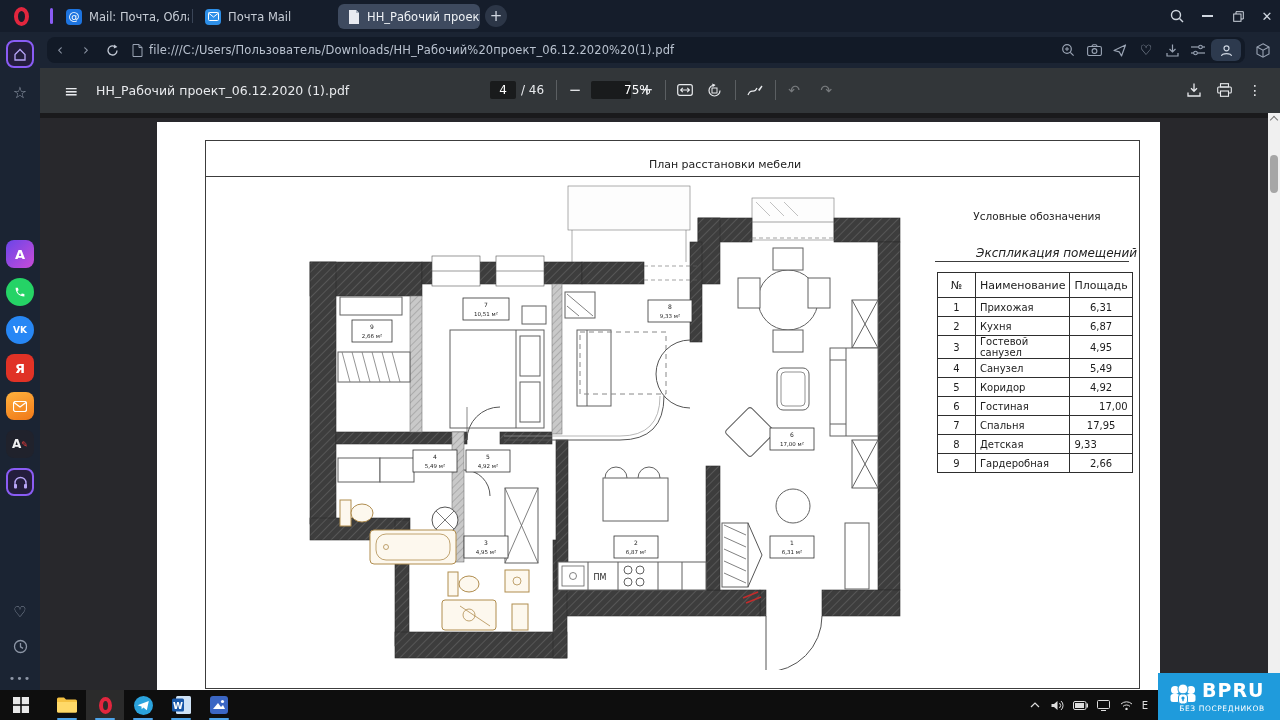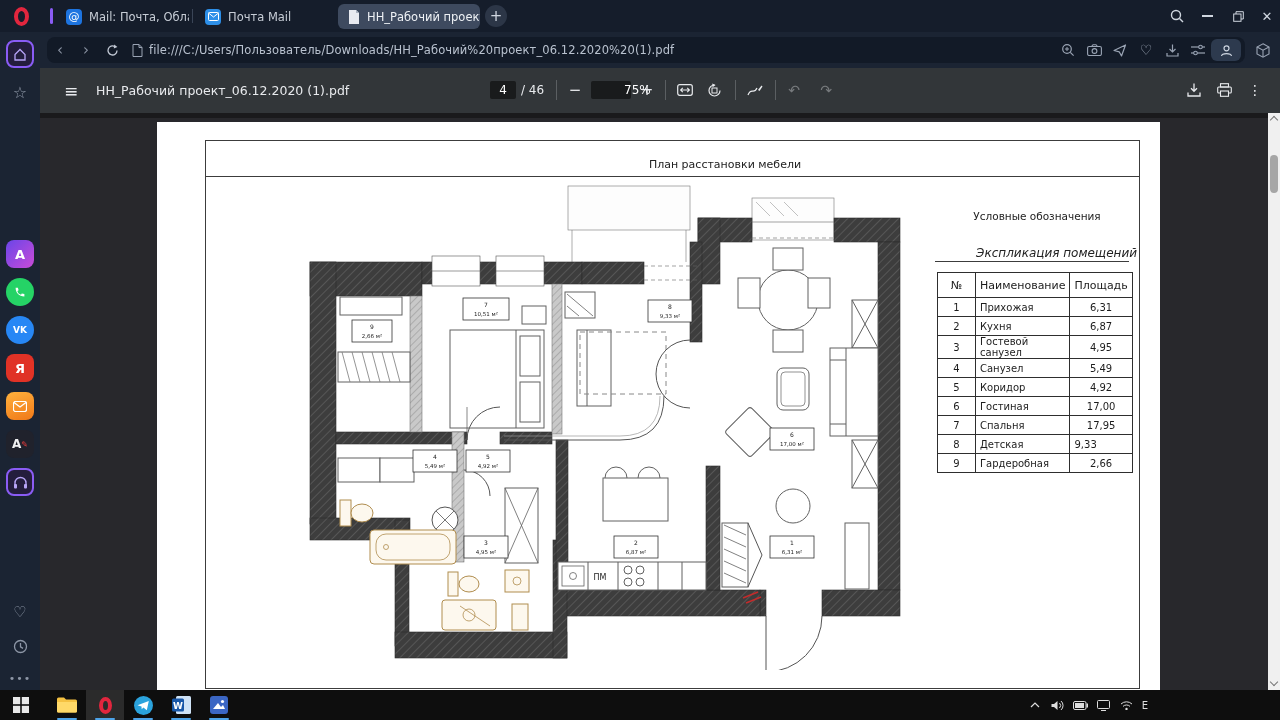--- a/index.html
+++ b/index.html
@@ -294,21 +294,21 @@
               <td style="text-align:center;">5,49</td>
             </tr>
         <tr>
               <td style="text-align:center;">5</td>
               <td>Коридор</td>
               <td style="text-align:center;">4,92</td>
             </tr>
         <tr>
               <td style="text-align:center;">6</td>
               <td>Гостиная</td>
-              <td style="text-align:center;">17,00</td>
+              <td style="text-align:right;">17,00</td>
             </tr>
         <tr>
               <td style="text-align:center;">7</td>
               <td>Спальня</td>
               <td style="text-align:center;">17,95</td>
             </tr>
         <tr>
               <td style="text-align:center;">8</td>
               <td>Детская</td>
               <td style="">9,33</td>
@@ -605,14 +605,30 @@
     <div class="trayico">
       <svg width="13" height="10" viewBox="0 0 13 10">
           <path d="M1 4 A8 8 0 0 1 12 4 M3 6.4 A5 5 0 0 1 10 6.4" fill="none" stroke="#ddd"></path>
           <circle cx="6.5" cy="9" r="1.2" fill="#ddd"></circle>
         </svg>
     </div>
     <div class="trayico" style="color:#ddd;font-size:10px;width:14px;">E</div>
     <div style="width:128px;"></div>
   </div>
 
+  <div class="abs" id="bpru">
+    <div class="abs ico" style="left:11px;top:8px;width:28px;height:26px;">
+      <svg width="28" height="24" viewBox="0 0 28 24">
+          <circle cx="6" cy="8" r="4" fill="#fff"></circle>
+          <circle cx="22" cy="8" r="4" fill="#fff"></circle>
+          <rect x="1.5" y="12" width="9" height="8" rx="2.5" fill="#fff"></rect>
+          <rect x="17.5" y="12" width="9" height="8" rx="2.5" fill="#fff"></rect>
+          <circle cx="14" cy="7" r="5" fill="#fff" stroke="#1f9bdc"></circle>
+          <rect x="9.5" y="12" width="9" height="10" rx="3" fill="#fff" stroke="#1f9bdc"></rect>
+          <circle cx="14" cy="16" r="1.6" fill="#1f9bdc"></circle>
+          <rect x="13.3" y="16" width="1.4" height="3.2" fill="#1f9bdc"></rect>
+        </svg>
+    </div>
+    <div class="abs" style="left:44px;top:6px;font-size:19px;font-weight:bold;letter-spacing:1px;">BPRU</div>
+    <div class="abs" style="left:12px;top:31px;width:104px;text-align:center;font-size:7.5px;letter-spacing:.6px;">БЕЗ ПОСРЕДНИКОВ</div>
+  </div>
 
 </div>
 
 </body></html>

